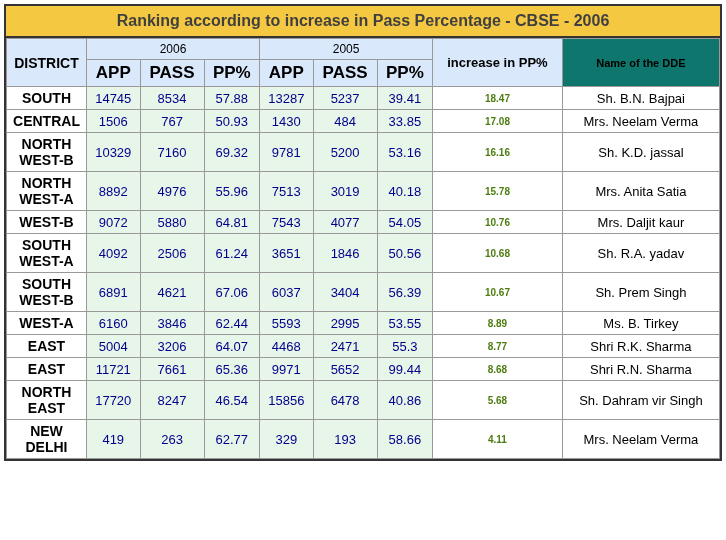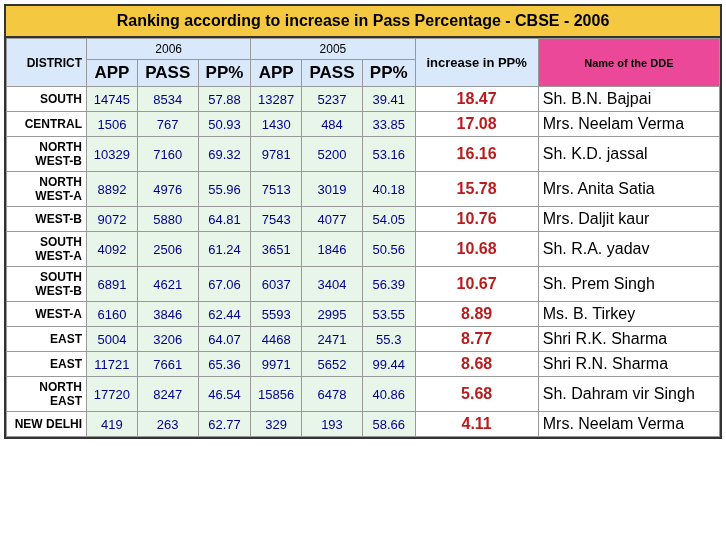--- a/index.html
+++ b/index.html
@@ -13,78 +13,78 @@
       border: 2px solid #333;
       margin: 4px;
     }
     .title-bar {
       background: #f5c842;
       text-align: center;
       font-size: 16px;
       font-weight: bold;
       padding: 6px 18px;
       border-bottom: 2px solid #333;
-      color: #000000;
+      color: #404040;
     }
     table {
       width: 100%;
       border-collapse: collapse;
     }
     th, td {
       border: 1px solid #999;
       text-align: center;
       padding: 3px 4px;
     }
     .district-col {
-      text-align: right;
-      font-weight: bold;
-      font-size: 12px;
+      text-align: center;
+      font-weight: bold;
+      font-size: 14px;
       width: 80px;
     }
     .header-year {
       background: #d9e8fb;
       font-weight: normal;
       font-size: 12px;
     }
     .header-sub {
       background: #d9e8fb;
       font-weight: bold;
       font-size: 17px;
     }
     .dde-col {
-      text-align: left;
-      font-size: 16px;
+      text-align: center;
+      font-size: 13px;
     }
     .num-cell {
       background: #e8f5e9;
       color: #00008b;
       font-size: 13px;
     }
     .increase-val {
-      color: #b91c1c;
-      font-weight: bold;
-      font-size: 16px;
+      color: #4d7c0f;
+      font-weight: bold;
+      font-size: 10px;
     }
     .header-group {
       background: #d9e8fb;
     }
   </style>
 </head>
 <body>
 
 <div class="main-container">
   <div class="title-bar">Ranking according to increase in Pass Percentage -  CBSE - 2006</div>
   <table>
     <thead>
       <tr>
         <th class="district-col header-group" rowspan="2">DISTRICT</th>
         <th class="header-year" colspan="3">2006</th>
         <th class="header-year" colspan="3">2005</th>
         <th class="header-group" rowspan="2" style="font-size:13px;font-weight:bold;background:#d9e8fb;">increase in PP%</th>
-        <th class="header-group" rowspan="2" style="font-size:11px;font-weight:bold;background:#ec4899;">Name of the DDE</th>
+        <th class="header-group" rowspan="2" style="font-size:11px;font-weight:bold;background:#0f766e;">Name of the DDE</th>
       </tr>
       <tr>
         <th class="header-sub">APP</th>
         <th class="header-sub">PASS</th>
         <th class="header-sub">PP%</th>
         <th class="header-sub">APP</th>
         <th class="header-sub">PASS</th>
         <th class="header-sub">PP%</th>
       </tr>
     </thead>

